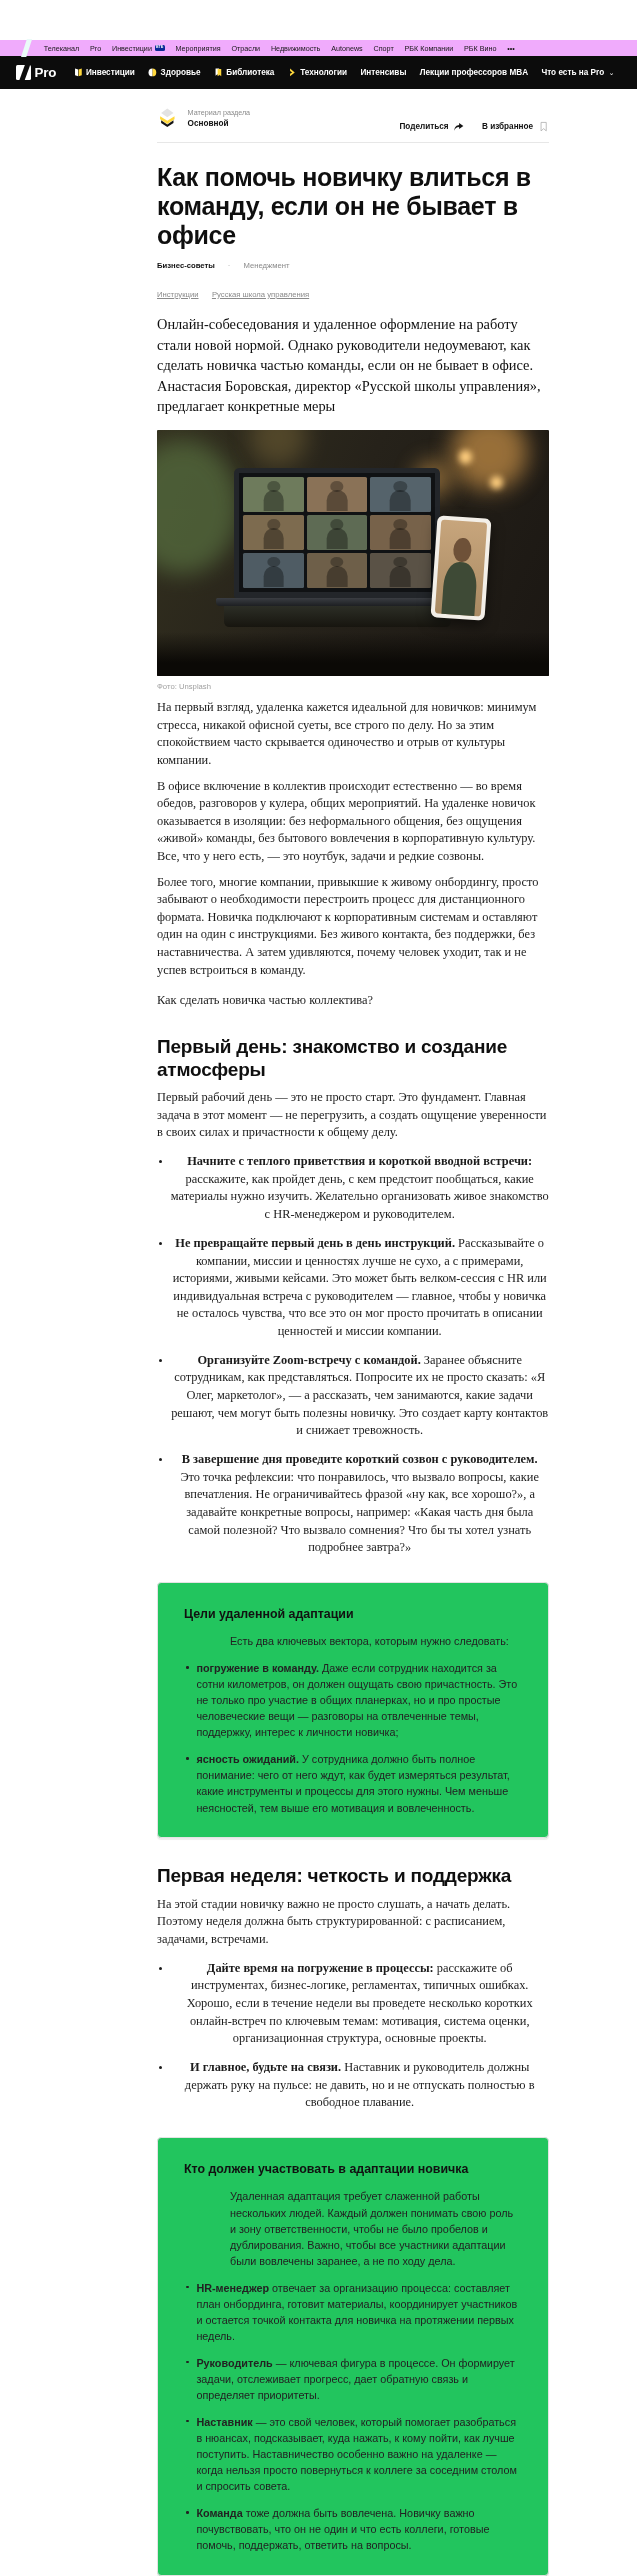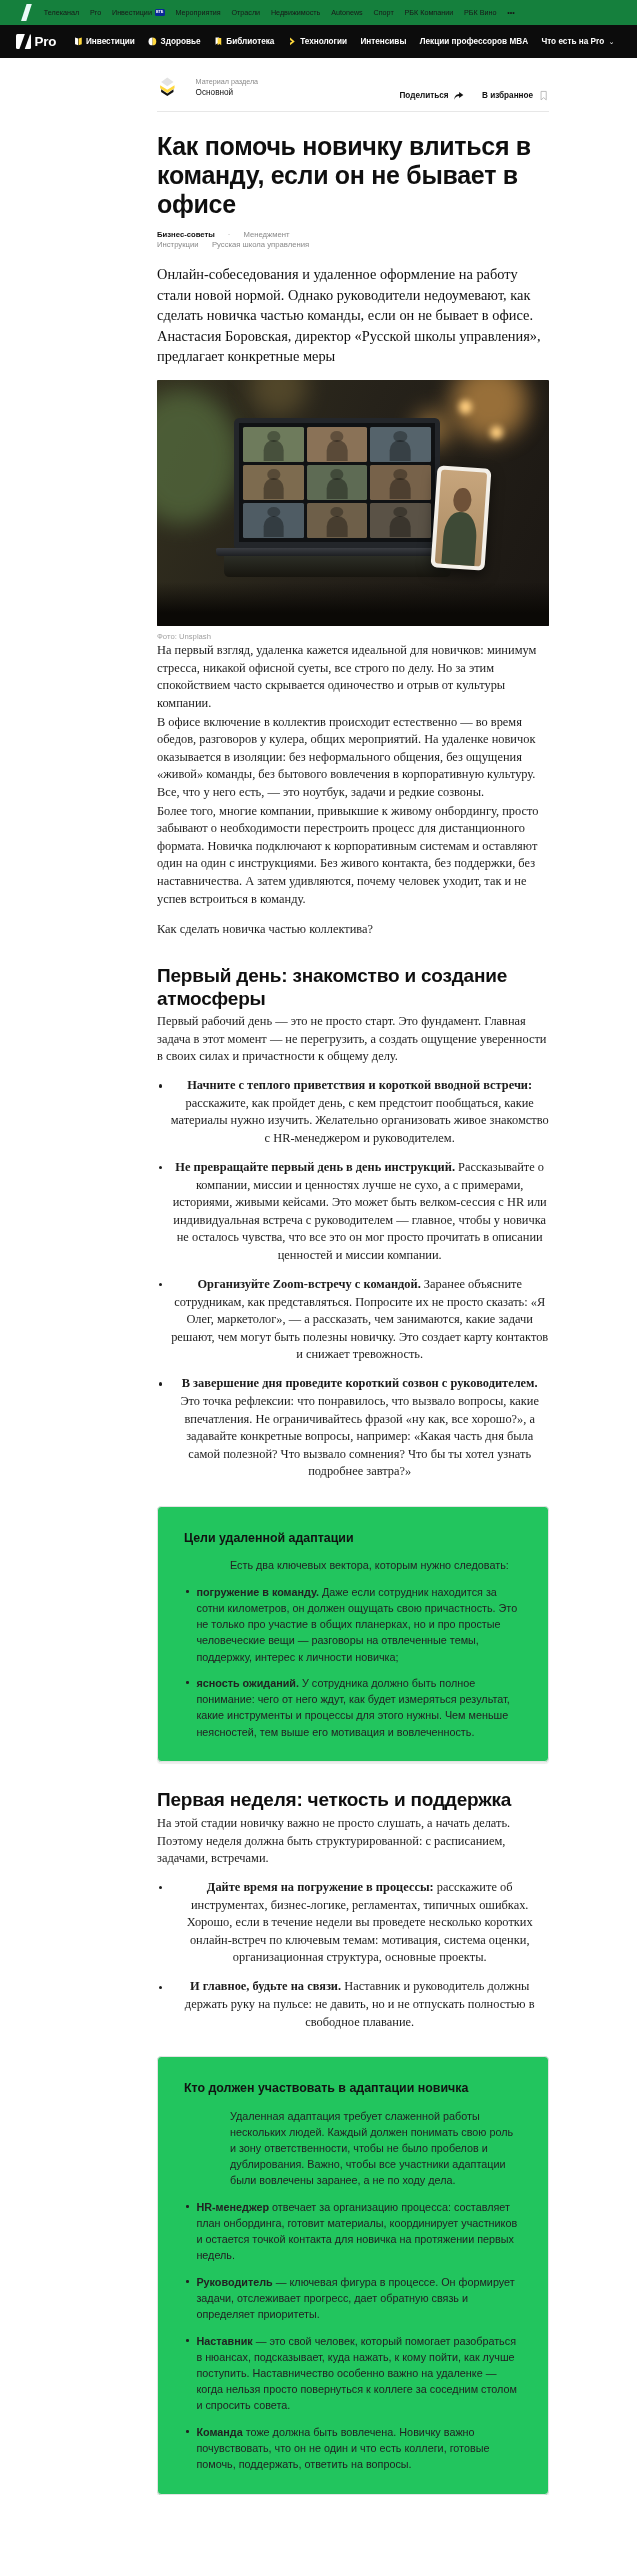--- a/index.html
+++ b/index.html
@@ -1,56 +1,56 @@
 <!DOCTYPE html>
 <html lang="ru" style="font-size:8.2px"><head>
 <meta charset="utf-8">
 <style>
   * { margin:0; padding:0; box-sizing:border-box; }
   html,body { background:#fff; }
   body { width:638px; font-family:"Liberation Sans",sans-serif; color:#151515; overflow-x:hidden; }
 
   
-  .nav-top { display:flex; align-items:center; gap:10.8px; height:25px; padding:0 15.5px; background:#15803d; }
+  .nav-top { display:flex; align-items:center; gap:10.8px; height:16px; padding:0 15.5px; background:#f0abfc;margin-top:40px; }
   .rbc-logo { width:17.5px; height:17.5px; border-radius:1px; flex:0 0 auto;
     background:linear-gradient(135deg,#cdeeea 0 30%,#7fccc3 30% 46%,#4fae a2 46%,#4faea2 46% 100%); position:relative; overflow:hidden; }
   .rbc-logo::after{ content:""; position:absolute; left:46%; top:-20%; width:26%; height:140%; background:#eafaf8; transform:rotate(18deg); }
   .nav-top-item { font-size:7.2px; color:#171717; white-space:nowrap; display:flex; align-items:center; gap:2.6px; cursor:pointer; }
   .vtb-badge { display:inline-block; background:#0a2896; color:#fff; font-size:3.6px; font-weight:bold; padding:1.5px 1.5px; border-radius:1.5px; line-height:1; }
 
   
   .nav-pro { display:flex; align-items:center; gap:13.4px; height:33px; padding:0 15.5px; background:#0c0c0c; }
   .pro-logo { display:flex; align-items:center; gap:3.6px; margin-right:4.1px; cursor:pointer; }
   .pro-logo-sq { width:15.5px; height:15.5px; background:#fff; border-radius:1.5px; position:relative; overflow:hidden; }
   .pro-logo-sq::after { content:""; position:absolute; left:6.2px; top:-2.1px; width:4.6px; height:20.6px; background:#0c0c0c; transform:rotate(20deg); }
   .pro-logo-text { color:#fff; font-size:13.4px; font-weight:bold; letter-spacing:-0.3px; }
   .nav-pro-item { color:#fff; font-size:8.2px; font-weight:bold; white-space:nowrap; display:flex; align-items:center; gap:3.6px; cursor:pointer; }
   .npi-icon { width:8.8px; height:8.8px; flex:0 0 auto; }
   .chev { font-size:6.7px; font-weight:normal; margin-left:1px; color:#fff; }
 
   
   .col { width:392px; margin-left:157px; }
 
   .art-header { display:flex; align-items:center; justify-content:space-between; margin-top:15.5px; }
-  .section-info { display:flex; align-items:center; gap:18px; }
+  .section-info { display:flex; align-items:center; gap:10px; }
   .section-texts .lbl { font-size:7.2px; color:#8a8a8a; margin-bottom:1.5px; }
-  .section-texts .val { font-size:8.2px; font-weight:normal; color:#111; }
+  .section-texts .val { font-size:8.2px; font-weight:bold; color:#111; }
   .header-actions { display:flex; align-items:center; gap:17.5px;margin-top:16px; }
   .h-act { display:flex; align-items:center; gap:4.6px; font-size:8.2px; font-weight:bold; color:#111; cursor:pointer; }
 
   .divider { border:none; border-top:0.5px solid #e7e7e7; margin-top:10.3px; }
 
   h1.title { font-size:25px; line-height:1.17; font-weight:bold; letter-spacing:-0.3px; color:#0f0f0f; margin-top:19.6px; }
 
   .tags { margin-top:10.3px; }
   .tags-row1 { display:flex; align-items:center; gap:13px; font-size:7.7px; }
   .tag-primary { font-weight:bold; color:#0f0f0f; cursor:pointer; }
   .tag-dot { color:#b5b5b5; }
   .tag-secondary { color:#8a8a8a; cursor:pointer; }
-  .tags-row2 { display:flex; gap:13.4px; font-size:7.7px; color:#8a8a8a; margin-top:1px; }
+  .tags-row2 { display:flex; gap:13.4px; font-size:7.7px; color:#8a8a8a; margin-top:20px;text-decoration:underline; }
   .tags-row2 span { cursor:pointer; }
 
   .lead { font-family:"Liberation Serif",serif; font-size:14.4px; line-height:1.42; color:#0f0f0f; margin-top:15.5px; }
 
   
   .hero { position:relative; width:392px; height:246px; margin-top:13.4px; overflow:hidden; border-radius:1px;
     background:linear-gradient(115deg,#33301f 0%,#26221a 45%,#1b1713 100%); }
   .bokeh { position:absolute; border-radius:50%; filter:blur(11.3px); }
   .bk1 { width:113px; height:134px; left:-31px; top:10.3px; background:#53683c; opacity:.8; }
   .bk2 { width:77px; height:77px; right:20.6px; top:-15.5px; background:#c08b45; opacity:.75; }
@@ -68,21 +68,21 @@
   .phone { position:absolute; right:61px; top:87px; width:54px; height:102px; background:#f3efe8; border-radius:6.2px; transform:rotate(4deg); padding:3.6px; box-shadow:0 5.2px 12.4px rgba(0,0,0,.5); }
   .phone-screen { width:100%; height:100%; border-radius:3.6px; background:linear-gradient(#c7a57c,#a98a63); position:relative; overflow:hidden; }
   .phone-screen::before { content:""; position:absolute; left:50%; top:18%; width:38%; height:26%; transform:translateX(-50%); border-radius:50%; background:#6e5138; }
   .phone-screen::after { content:""; position:absolute; left:50%; top:44%; width:70%; height:60%; transform:translateX(-50%); border-radius:45% 45% 0 0; background:#3e4a36; }
   .desk { position:absolute; left:0; bottom:0; width:100%; height:44px; background:linear-gradient(rgba(10,8,6,0),#0b0906 70%); }
 
   .photo-credit { font-size:7.7px; color:#a0a0a0; margin-top:6.2px; }
 
   
   .body-serif p, .q { font-family:"Liberation Serif",serif; font-size:12.4px; line-height:1.42; color:#1c1c1c; }
-  .body-serif p { margin-top:1px; }
+  .body-serif p { margin-top:8px; }
   .q { margin-top:12.4px; }
 
   h2.h2 { font-size:19px; line-height:1.18; font-weight:bold; letter-spacing:-0.2px; color:#0f0f0f; margin-top:27px; margin-bottom:3.1px; }
 
   ul.blist { list-style:none; margin-top:3.1px;text-align:center; }
   ul.blist > li { position:relative; font-family:"Liberation Serif",serif; font-size:12.4px; line-height:1.42; color:#1c1c1c; margin-top:11.3px; padding-left:13.4px; }
   ul.blist > li::before { content:""; position:absolute; left:2.1px; top:7.2px; width:3.1px; height:3.1px; border-radius:50%; background:#1c1c1c; }
   ul.blist b { font-weight:bold; }
 
   

